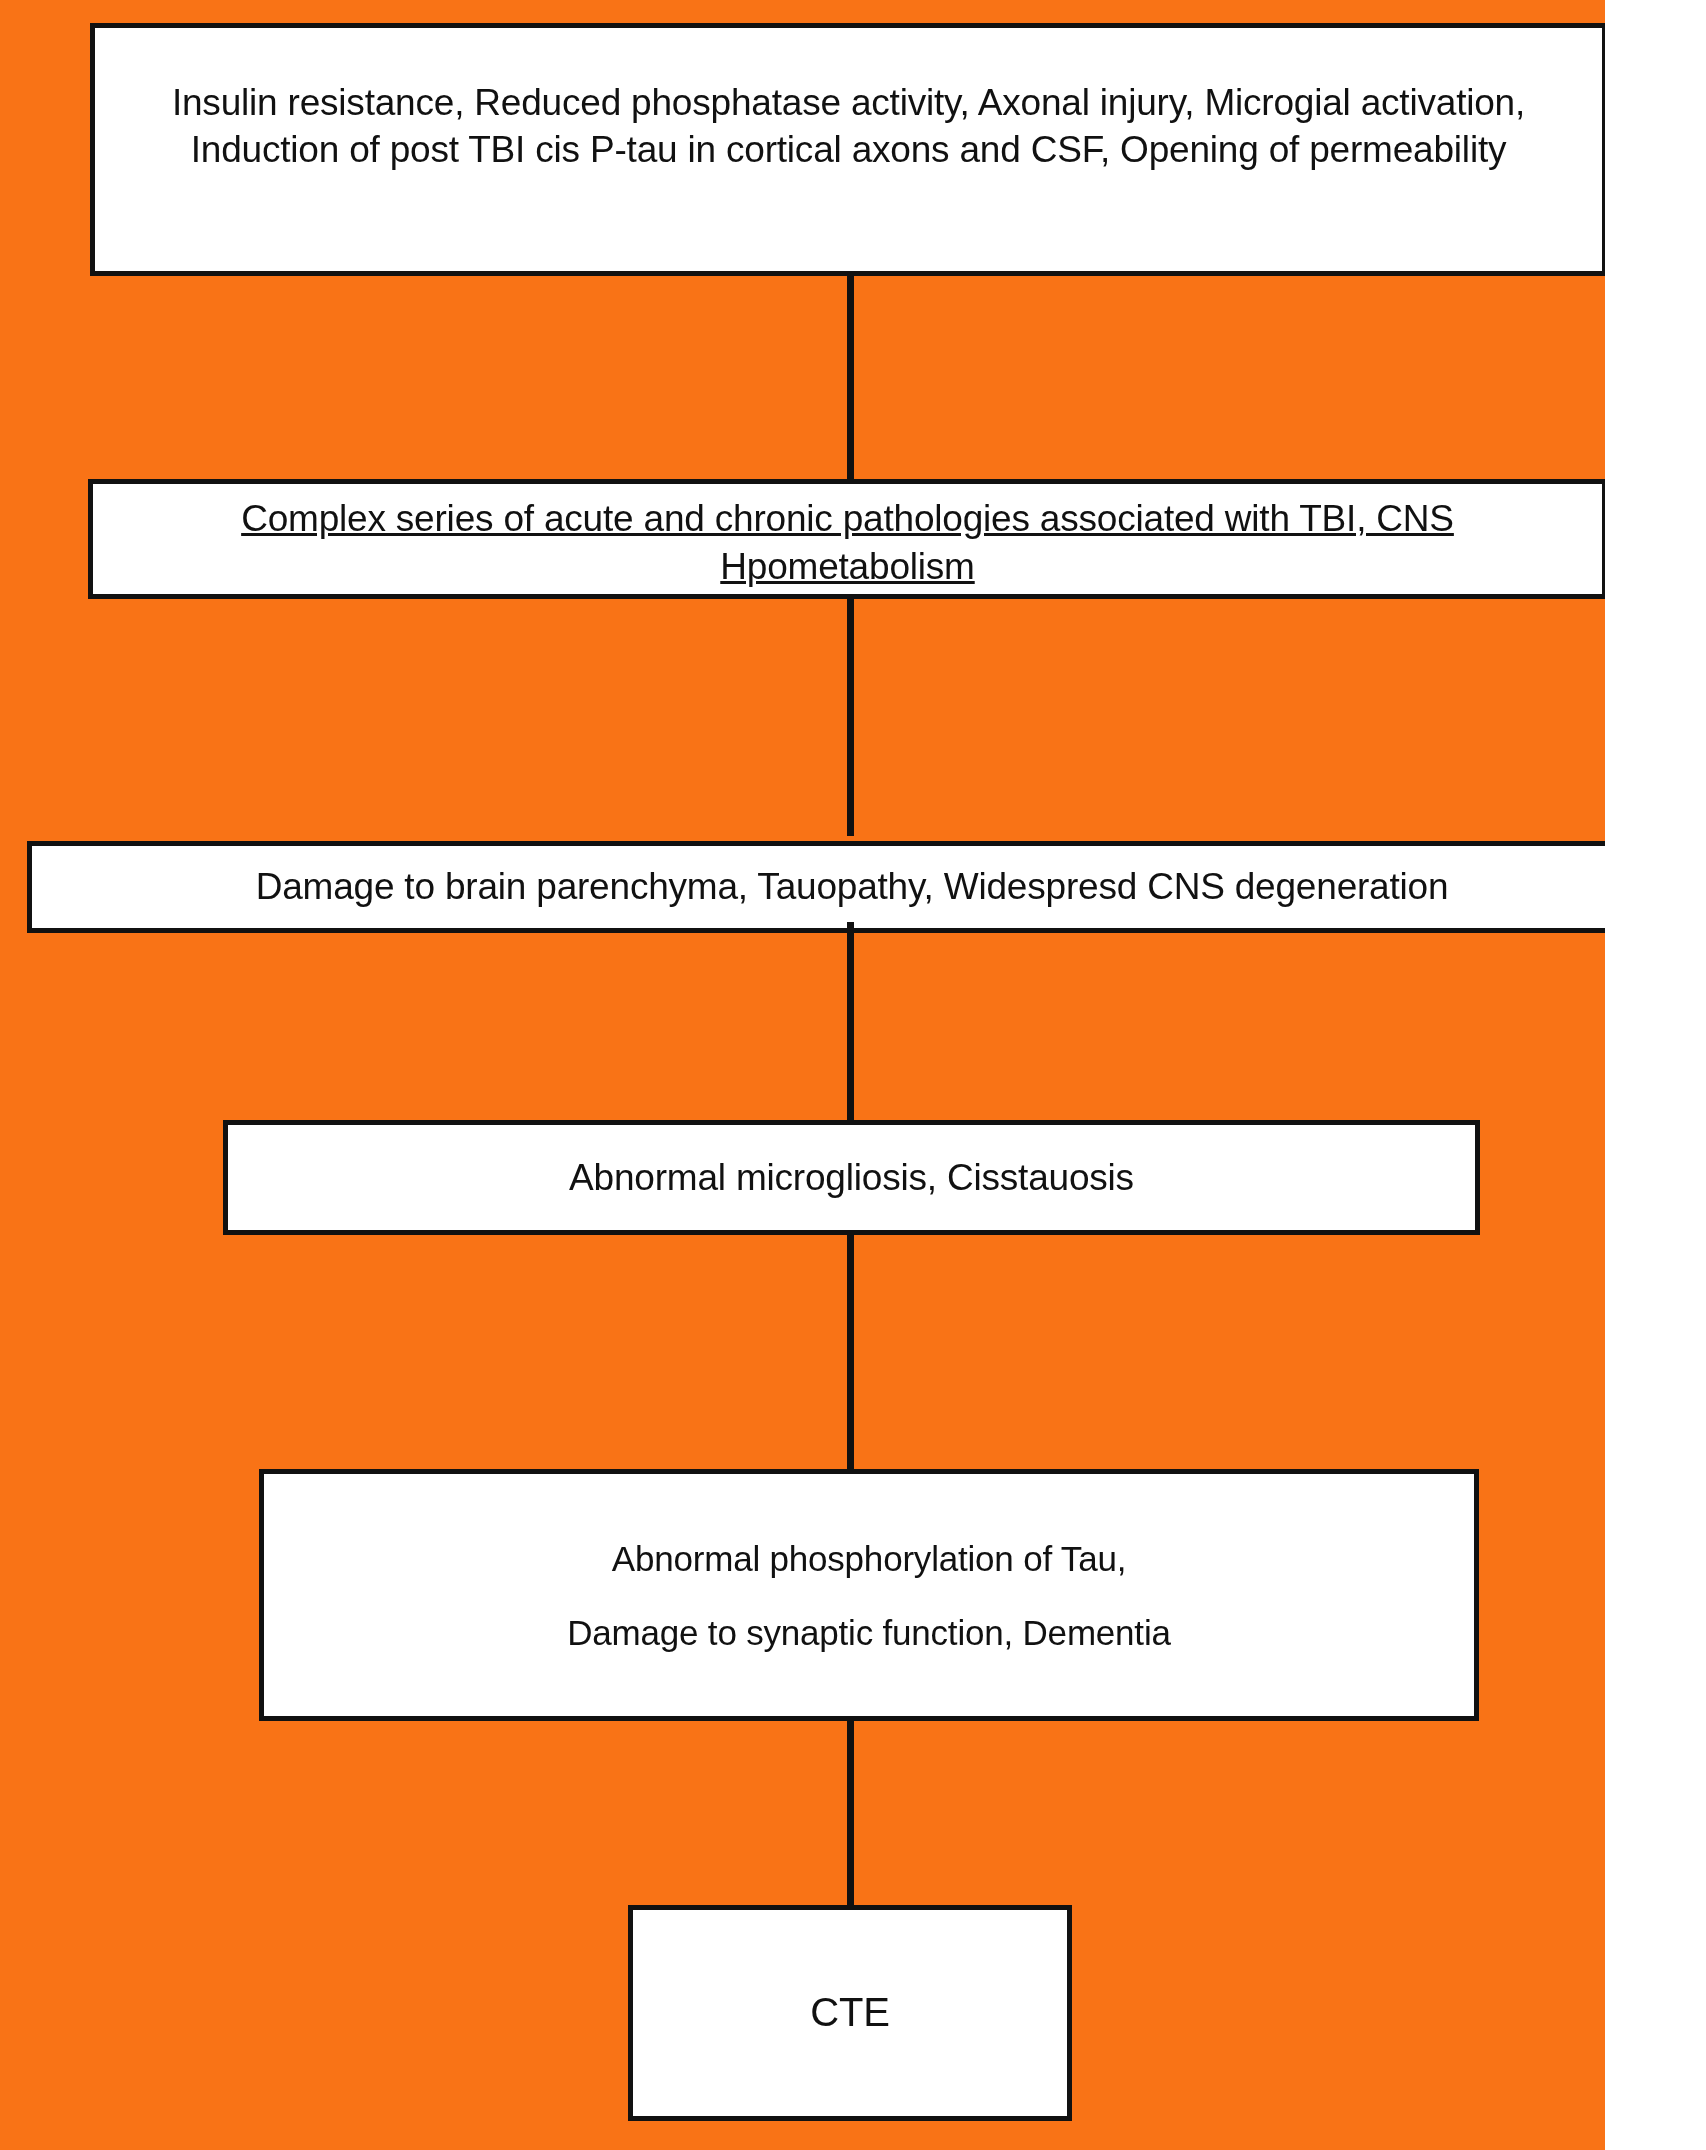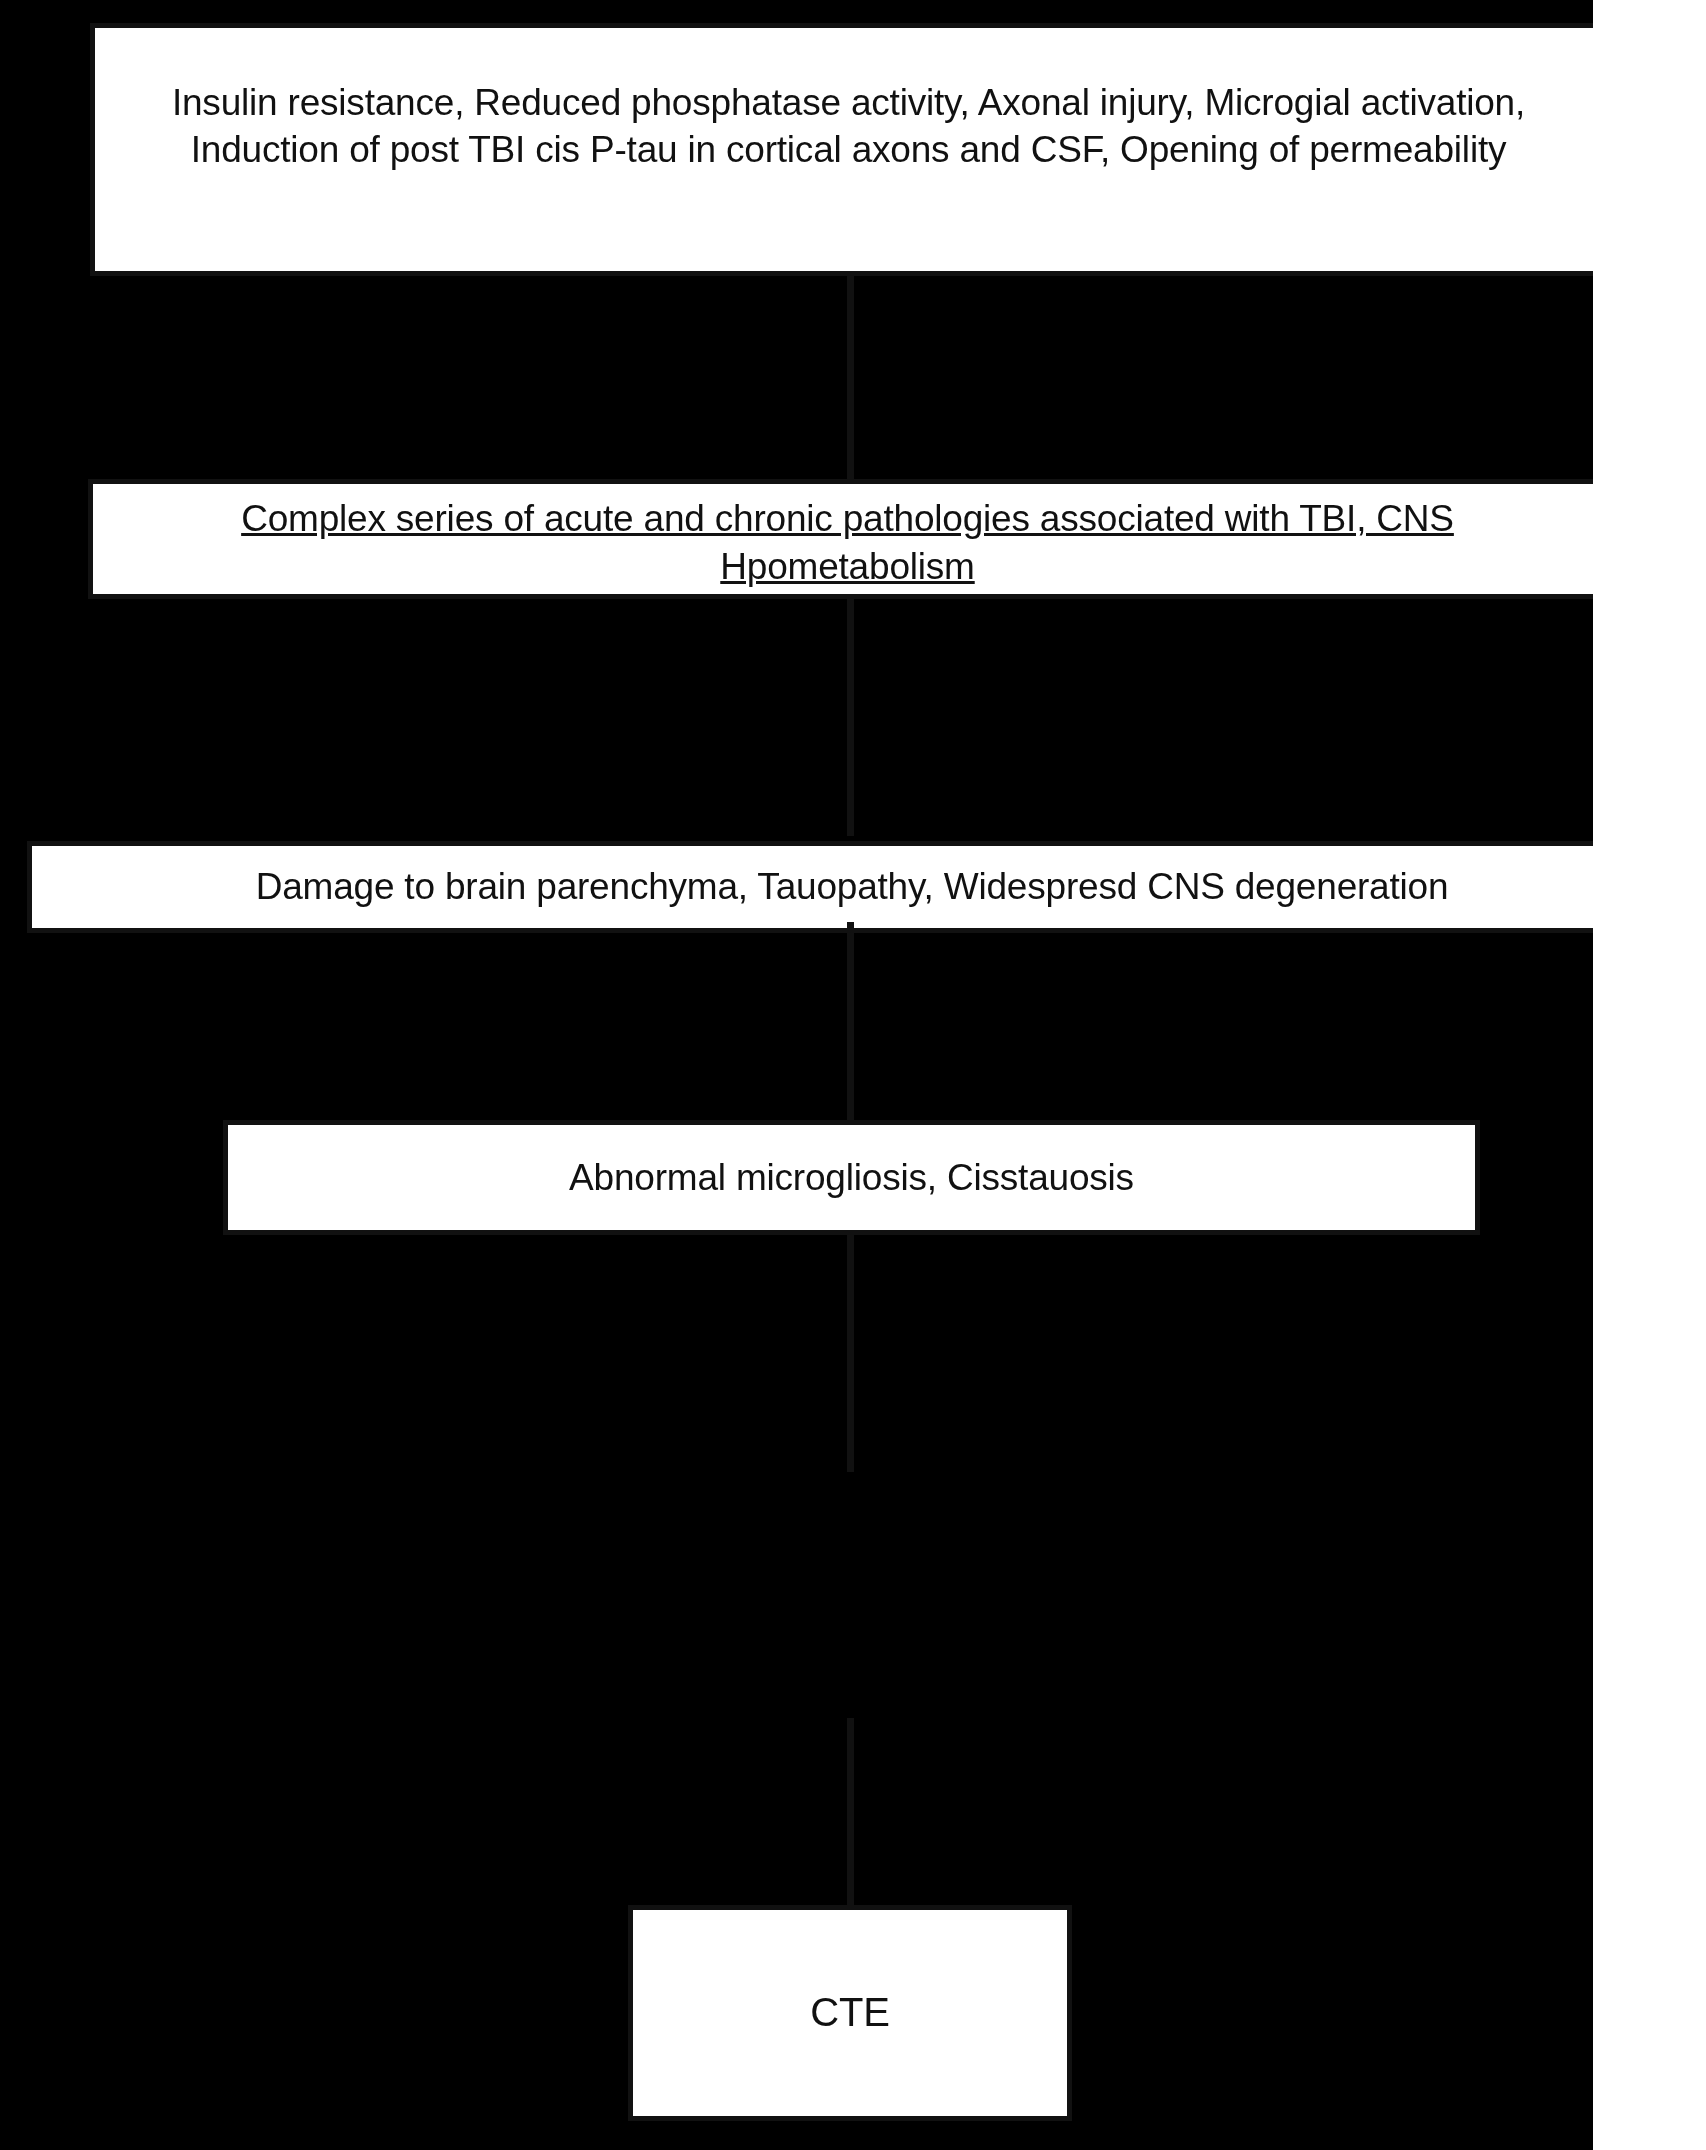--- a/index.html
+++ b/index.html
@@ -4,23 +4,24 @@
 <style>
   html, body {
     margin: 0;
     padding: 0;
     background: #ffffff;
   }
   #canvas {
     position: relative;
     width: 1593px;
     height: 2151px;
-    background: #000000;
+    background: #f97316;
     overflow: hidden;
     font-family: "Liberation Sans", "DejaVu Sans", sans-serif;
+    padding-left: 12px;
   }
   .node {
     position: absolute;
     box-sizing: border-box;
     background: #ffffff;
     border: 5.7px solid #111111;
     display: flex;
     flex-direction: column;
     align-items: center;
     justify-content: center;
@@ -89,20 +90,24 @@
   </div>
 
   <div class="connector" id="conn-3-4"></div>
 
   <div class="node" id="node-4">
     <span class="line">Abnormal microgliosis, Cisstauosis</span>
   </div>
 
   <div class="connector" id="conn-4-5"></div>
 
+  <div class="node" id="node-5">
+    <span class="line">Abnormal phosphorylation of Tau,</span>
+    <span class="line">Damage to synaptic function, Dementia</span>
+  </div>
 
   <div class="connector" id="conn-5-6"></div>
 
   <div class="node" id="node-6">
     <span class="line">CTE</span>
   </div>
 
 </div>
 
 

